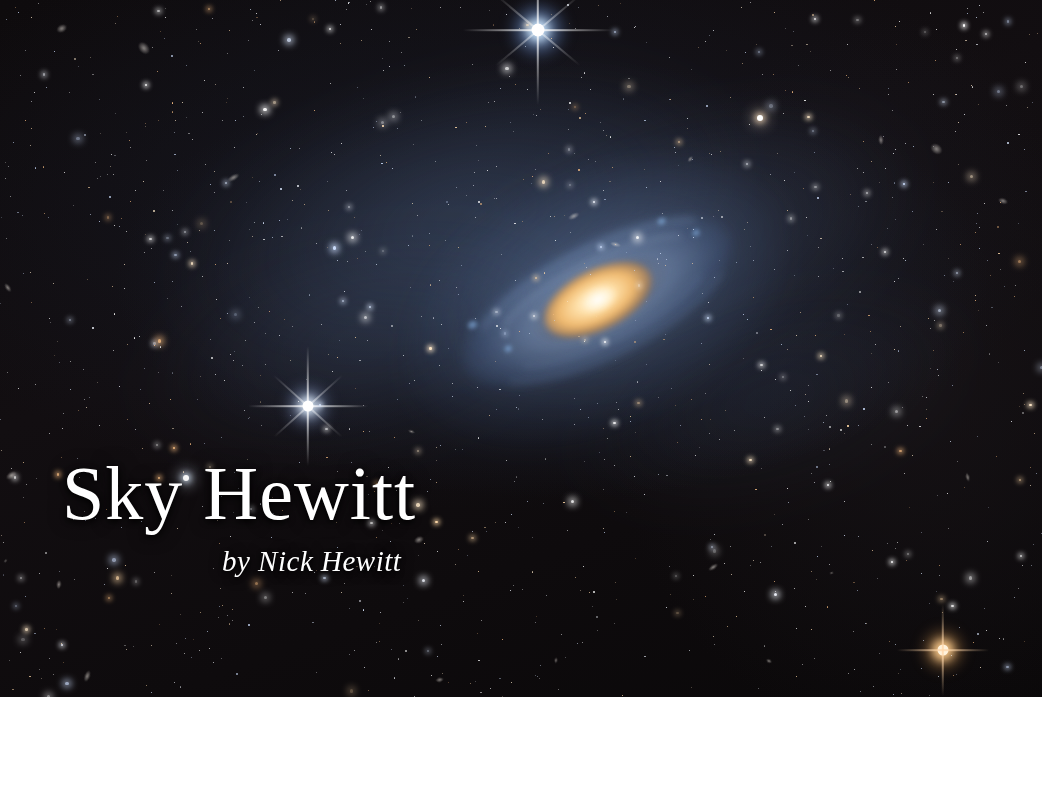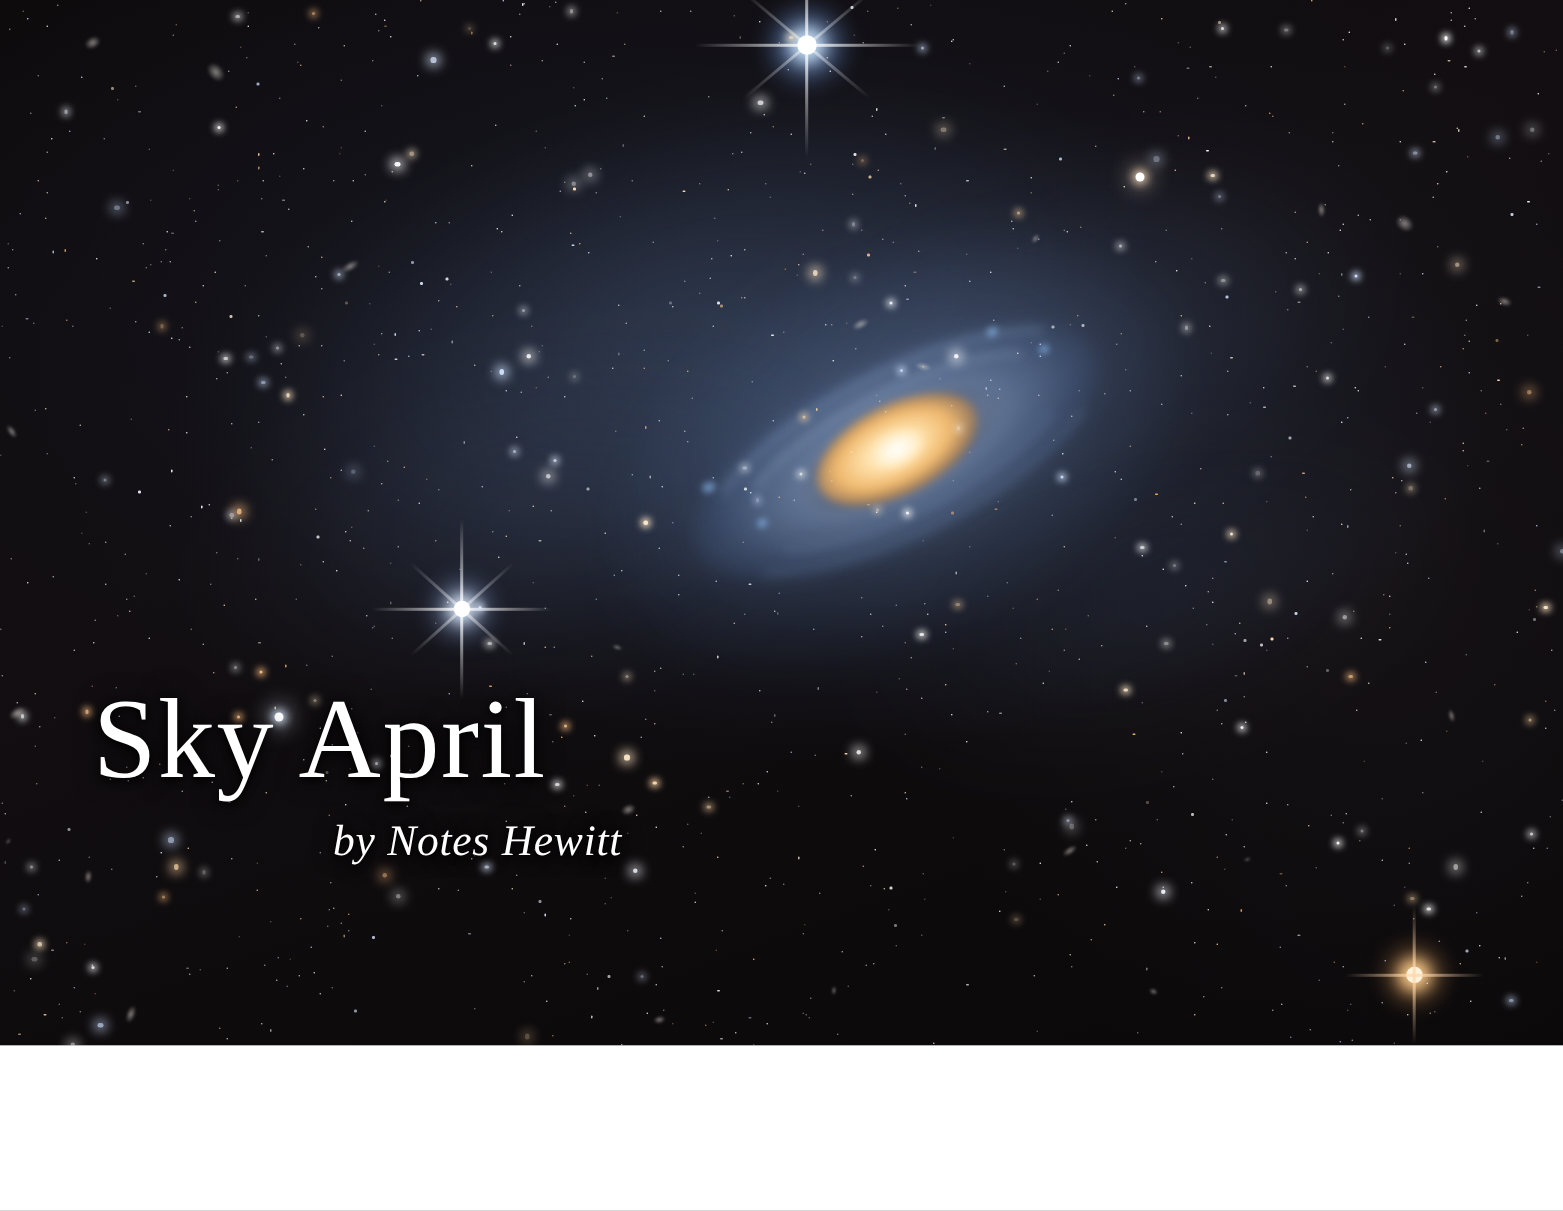--- a/index.html
+++ b/index.html
@@ -1408,22 +1408,22 @@
         <i class="star" style="left:407.7px;top:430.4px;width:6.5px;height:3.1px;border-radius:50%;background:radial-gradient(ellipse,rgba(235,228,220,.55),rgba(180,170,165,0) 72%);transform:rotate(18deg);filter:blur(0.6px);"></i>
         <i class="star" style="left:609.6px;top:242.0px;width:11.3px;height:4.9px;border-radius:50%;background:radial-gradient(ellipse,rgba(235,228,220,.55),rgba(180,170,165,0) 72%);transform:rotate(14deg);filter:blur(0.6px);"></i>
         <i class="star" style="left:413.9px;top:536.3px;width:9.9px;height:7.3px;border-radius:50%;background:radial-gradient(ellipse,rgba(235,228,220,.55),rgba(180,170,165,0) 72%);transform:rotate(157deg);filter:blur(0.6px);"></i>
         <i class="star" style="left:829.4px;top:572.1px;width:5.1px;height:2.0px;border-radius:50%;background:radial-gradient(ellipse,rgba(235,228,220,.55),rgba(180,170,165,0) 72%);transform:rotate(162deg);filter:blur(0.6px);"></i>
         <i class="star" style="left:875.9px;top:136.7px;width:9.5px;height:5.4px;border-radius:50%;background:radial-gradient(ellipse,rgba(235,228,220,.55),rgba(180,170,165,0) 72%);transform:rotate(87deg);filter:blur(0.6px);"></i>
         <i class="star" style="left:80.9px;top:673.3px;width:12.2px;height:6.3px;border-radius:50%;background:radial-gradient(ellipse,rgba(235,228,220,.55),rgba(180,170,165,0) 72%);transform:rotate(110deg);filter:blur(0.6px);"></i>
         <i class="star" style="left:137.0px;top:42.6px;width:13.7px;height:9.9px;border-radius:50%;background:radial-gradient(ellipse,rgba(235,228,220,.55),rgba(180,170,165,0) 72%);transform:rotate(49deg);filter:blur(0.6px);"></i>
         <i class="star" style="left:766.3px;top:658.7px;width:5.8px;height:3.9px;border-radius:50%;background:radial-gradient(ellipse,rgba(235,228,220,.55),rgba(180,170,165,0) 72%);transform:rotate(26deg);filter:blur(0.6px);"></i>
       </div>
 
-    <div class="title">Sky April</div>
-    <div class="byline">by Notes Hewitt</div>
+    <div class="title">Sky Hewitt</div>
+    <div class="byline">by Nick Hewitt</div>
   </div>
 
   <div class="footer">
 
     
 
     
 
     
 

